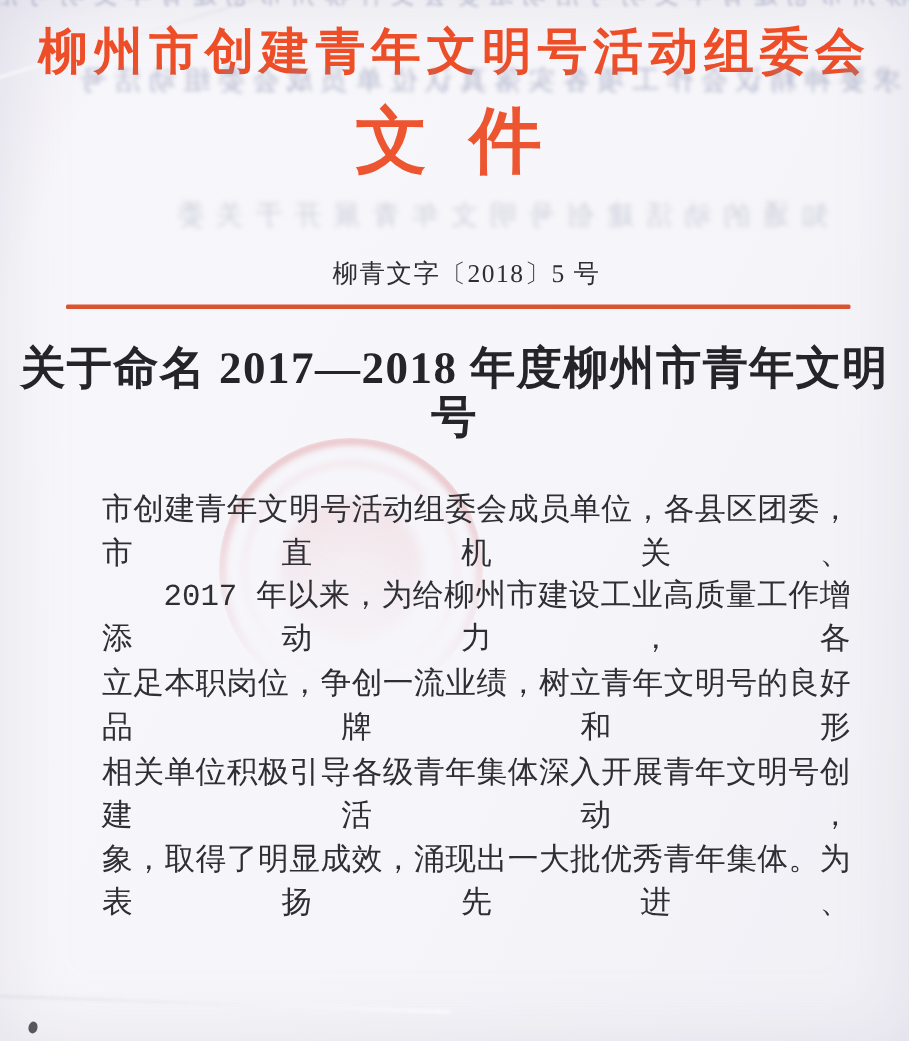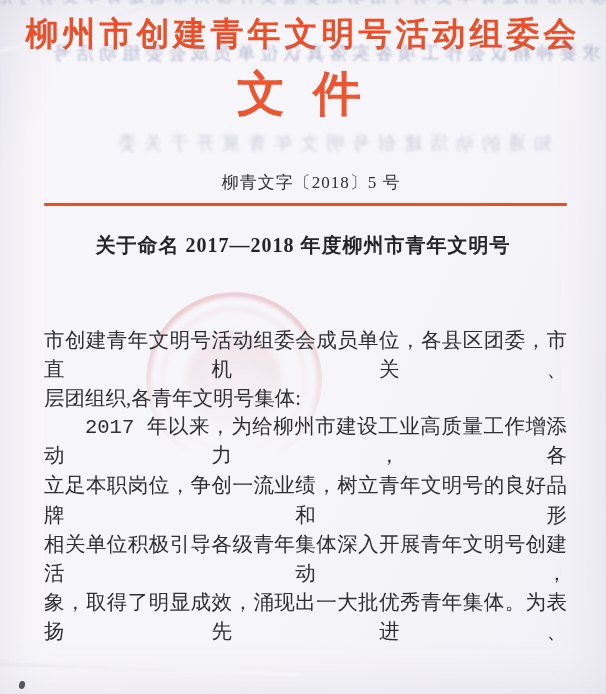--- a/index.html
+++ b/index.html
@@ -49,21 +49,21 @@
     position: absolute; top: 171px; left: 0; right: 0;
     text-align: center; font-size: 17px; letter-spacing: 1px; color: #2e2e34; padding-left: 16px;
   }
   .red-rule {
     position: absolute; top: 203px; left: 44px; width: 523px; height: 3px;
     background: #db5432; border-radius: 1px;
   }
   
   .doc-title {
     position: absolute; top: 229px; left: 0; right: 0;
-    text-align: center; font-weight: 700; font-size: 20px;
+    text-align: center; font-weight: 700; font-size: 30px;
     line-height: 33px; letter-spacing: 1px; color: #242429; z-index: 3;
   }
   
   .seal {
     position: absolute; left: 146px; top: 292px; width: 168px; height: 168px;
     border-radius: 50%; border: 4px solid rgba(206,84,92,.40);
     filter: blur(2px); z-index: 1;
     -webkit-mask-image: linear-gradient(to bottom, rgba(0,0,0,.95) 20%, rgba(0,0,0,.35) 60%, transparent 92%);
     mask-image: linear-gradient(to bottom, rgba(0,0,0,.95) 20%, rgba(0,0,0,.35) 60%, transparent 92%);
   }
@@ -73,21 +73,21 @@
   }
   .seal::after {
     content: ""; position: absolute; inset: 34px; border-radius: 50%;
     background: radial-gradient(circle, rgba(216,120,128,.10) 0%, rgba(216,120,128,.16) 60%, transparent 75%);
   }
   
   .body-text {
     position: absolute; left: 44px; top: 326px; width: 523px;
     font-size: 20.5px; line-height: 29.1px; color: #2e2e33; z-index: 2;
   }
-  .line { white-space: nowrap; }
+  .line { white-space: nowrap; margin-left: 24px; }
   .line.fill { white-space: normal; text-align: justify; text-align-last: justify; }
   .line.indent { text-indent: 2em; font-family: Liberation Mono, monospace; }
   .scan-dot {
     position: absolute; left: 19px; top: 681px; width: 6px; height: 8px;
     background: #3c3c42; border-radius: 50%; opacity: .85; transform: rotate(12deg);
   }
 </style>
 </head>
 <body>
 
@@ -111,21 +111,20 @@
   <div class="red-rule"></div>
 
   <div class="doc-title">
     <div>关于命名 2017—2018 年度柳州市青年文明号</div>
   </div>
 
   <div class="seal"></div>
 
   <div class="body-text">
     <div class="line fill">市创建青年文明号活动组委会成员单位，各县区团委，市直机关、</div>
-    <div class="line">层团组织,各青年文明号集体:</div>
     <div class="line fill indent">2017 年以来，为给柳州市建设工业高质量工作增添动力，各</div>
     <div class="line fill">立足本职岗位，争创一流业绩，树立青年文明号的良好品牌和形</div>
     <div class="line fill">相关单位积极引导各级青年集体深入开展青年文明号创建活动，</div>
     <div class="line fill">象，取得了明显成效，涌现出一大批优秀青年集体。为表扬先进、</div>
 
   </div>
 
   <div class="scan-dot"></div>
 
 </div>

